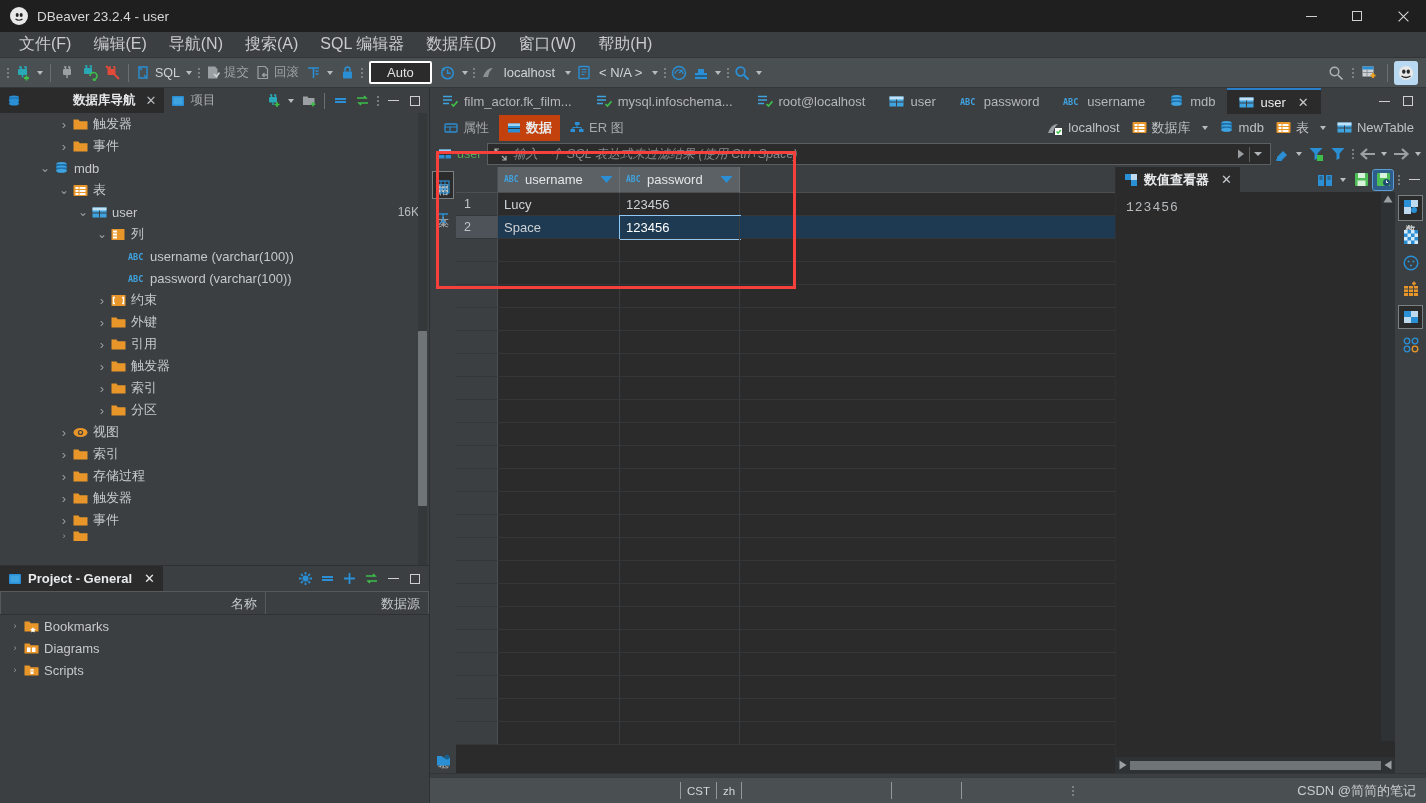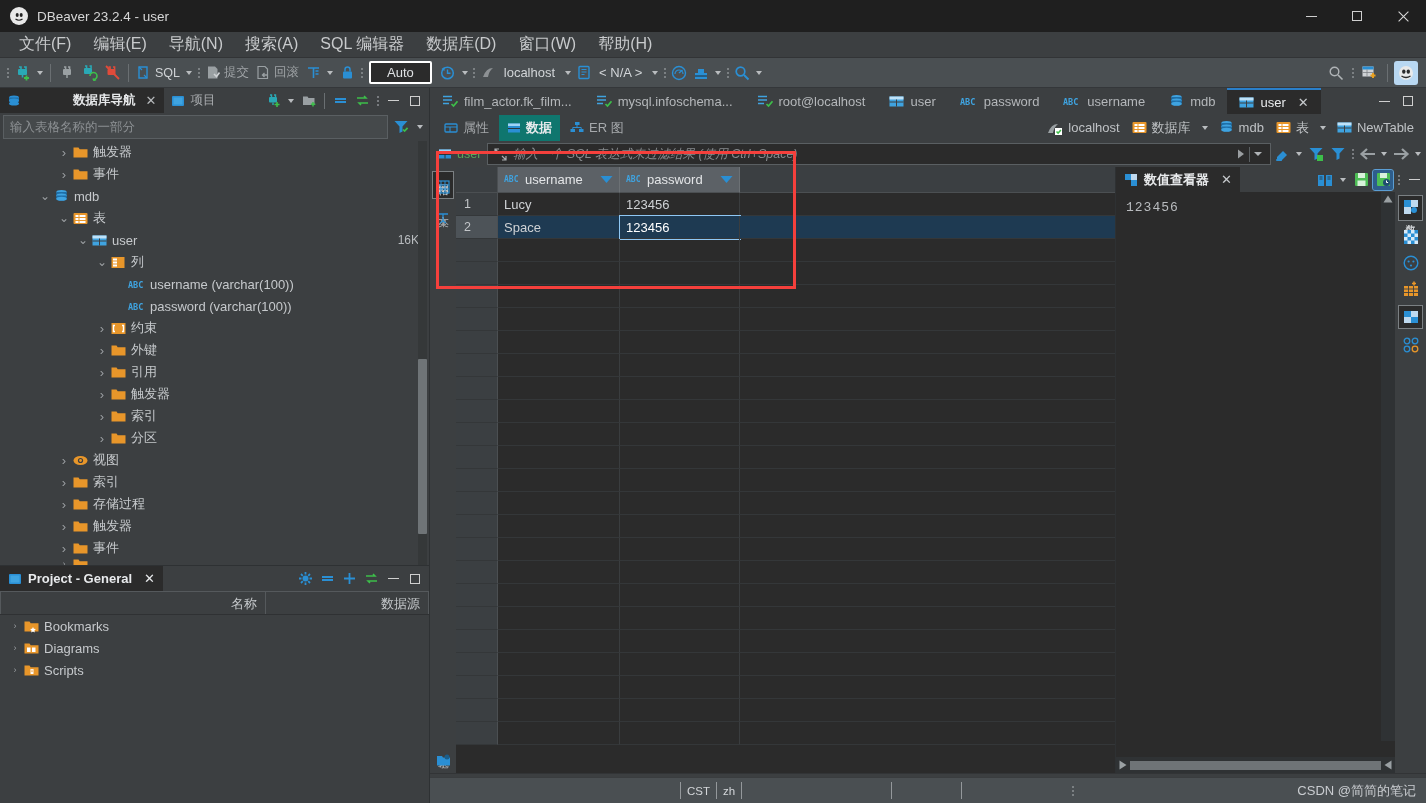--- a/index.html
+++ b/index.html
@@ -73,21 +73,21 @@
   
   .right{flex:1;display:flex;flex-direction:column;background:#3c3f41;min-width:0;}
   .etabs{height:26px;display:flex;align-items:stretch;background:#3c3f41;}
   .etab{display:flex;align-items:center;gap:6px;padding:0 12px;font-size:13px;color:#b4b7ba;white-space:nowrap;}
   .etab.active{background:#2b2b2b;color:#eaecee;border-top:2px solid #2a7fc9;}
   .etab .x{margin-left:6px;font-size:13px;color:#c7cacd;}
   .etabs-right{margin-left:auto;display:flex;align-items:center;gap:4px;padding-right:8px;}
 
   .subrow{height:27px;display:flex;align-items:center;background:#3c3f41;padding-left:6px;gap:2px;}
   .subtab{display:flex;align-items:center;gap:5px;padding:4px 8px;font-size:13px;color:#a6a9ac;}
-  .subtab.active{background:#0f766e;color:#e8eaec;}
+  .subtab.active{background:#c2410c;color:#e8eaec;}
   .bcrumbs{margin-left:auto;display:flex;align-items:center;gap:4px;padding-right:8px;font-size:13px;color:#bfc2c5;}
   .bcrumb{display:flex;align-items:center;gap:5px;padding:2px 4px;}
 
   .editor{flex:1;display:flex;flex-direction:column;background:#2b2b2b;position:relative;min-height:0;}
   .filterbar{height:26px;display:flex;align-items:center;background:#3c3f41;gap:0px;padding:0 2px;}
   .filtab{display:flex;align-items:center;gap:5px;padding:0 6px;height:24px;font-size:12.5px;color:#5aa85a;}
   .filterinput{flex:1;height:22px;background:#2b2b2b;border:1px solid #5a5f62;display:flex;align-items:center;
      padding:0 6px;gap:6px;color:#878b8e;font-style:italic;font-size:12.5px;min-width:0;}
   .filterinput .ph{overflow:hidden;white-space:nowrap;text-overflow:ellipsis;}
   .fbtn{width:22px;height:22px;display:flex;align-items:center;justify-content:center;border-radius:2px;}
@@ -428,30 +428,20 @@
             </div>
           <div class="mini">
               <div class="wb-min"></div>
             </div>
           <div class="mini">
               <div class="wb-max"></div>
             </div>
         </div>
       </div>
 
-      <div class="searchrow">
-        <div class="searchbox">输入表格名称的一部分</div>
-        <div class="mini">
-          <svg width="16" height="16" viewBox="0 0 16 16">
-              <path d="M1.5 2 h13 l-5 5.5 v5 l-3 1.5 v-6.5 z" fill="#2a8fd4"></path>
-              <path d="M10 10.5 l1.6 1.6 l3 -3.2" stroke="#3dbf4a" stroke-width="1.7" fill="none"></path>
-            </svg>
-        </div>
-        <div class="caret"></div>
-      </div>
 
       <div class="tree" id="nav-tree">
         <div class="tscroll-track"></div>
         <div class="tscroll"></div>
       <div class="trow">
             <div style="width: 57px; flex: 0 0 57px;"></div>
             <div class="arrow" style="font-size: 13px;">›</div>
             <div class="ticon">
               <svg width="15" height="13" viewBox="0 0 15 13">
                 <path d="M0.5 1.5 h5 l1.2 1.8 h7.8 v8.2 h-14 z" fill="#e8962a"></path>

